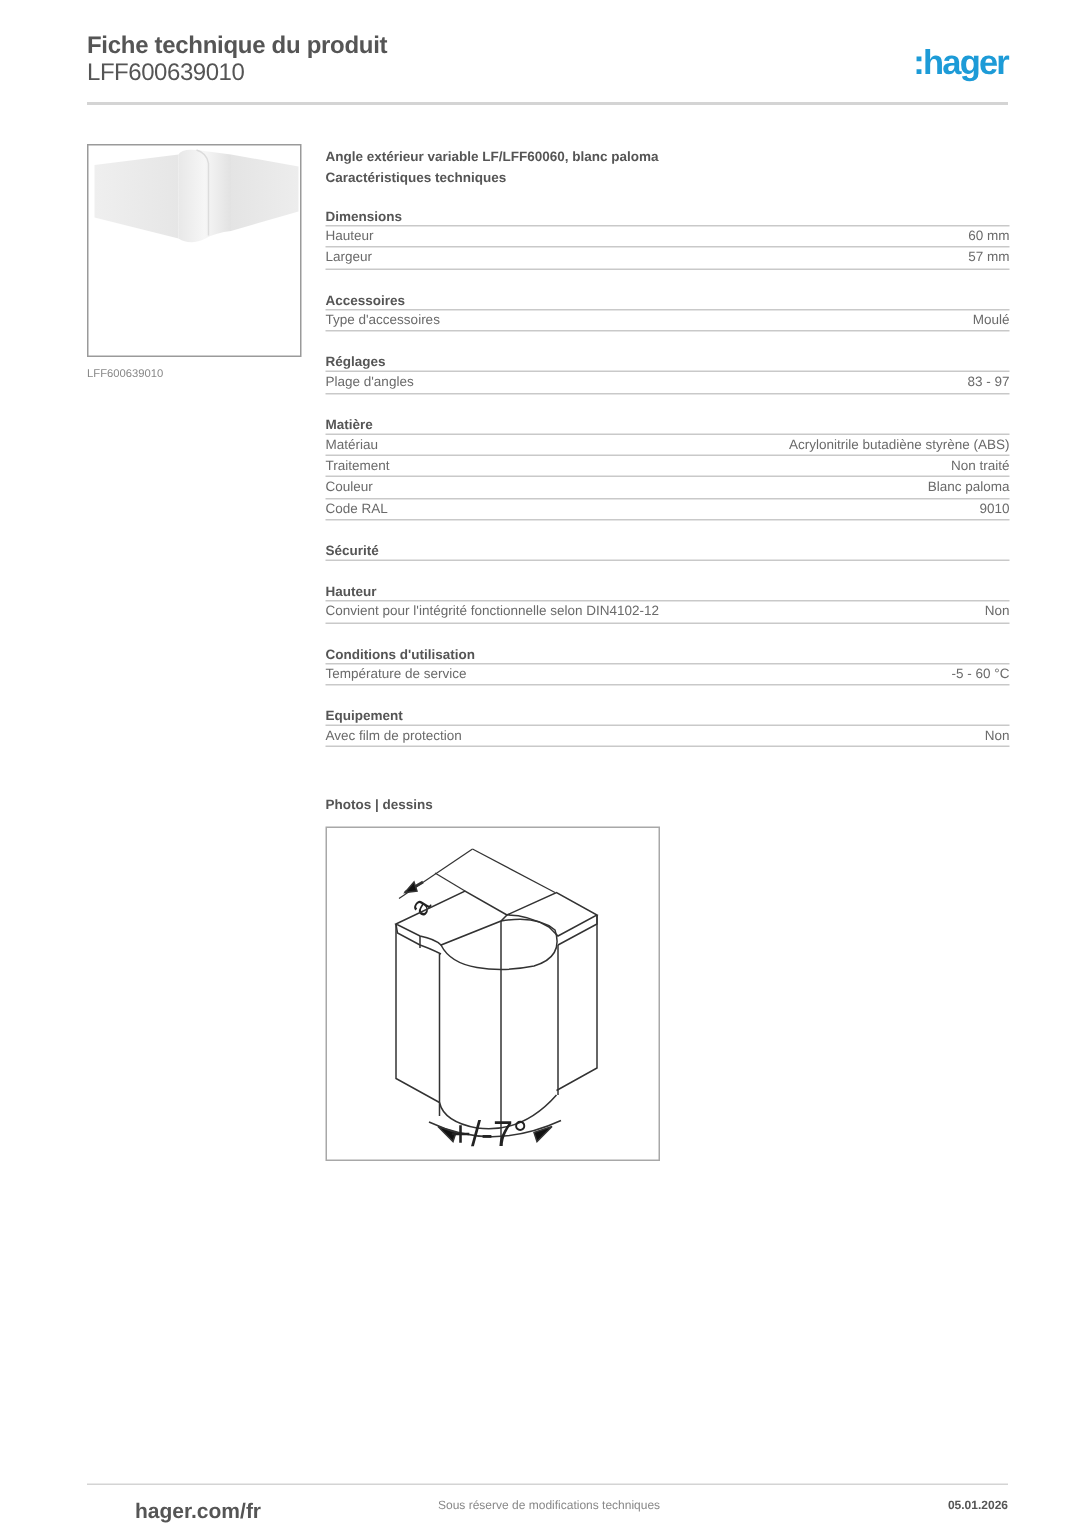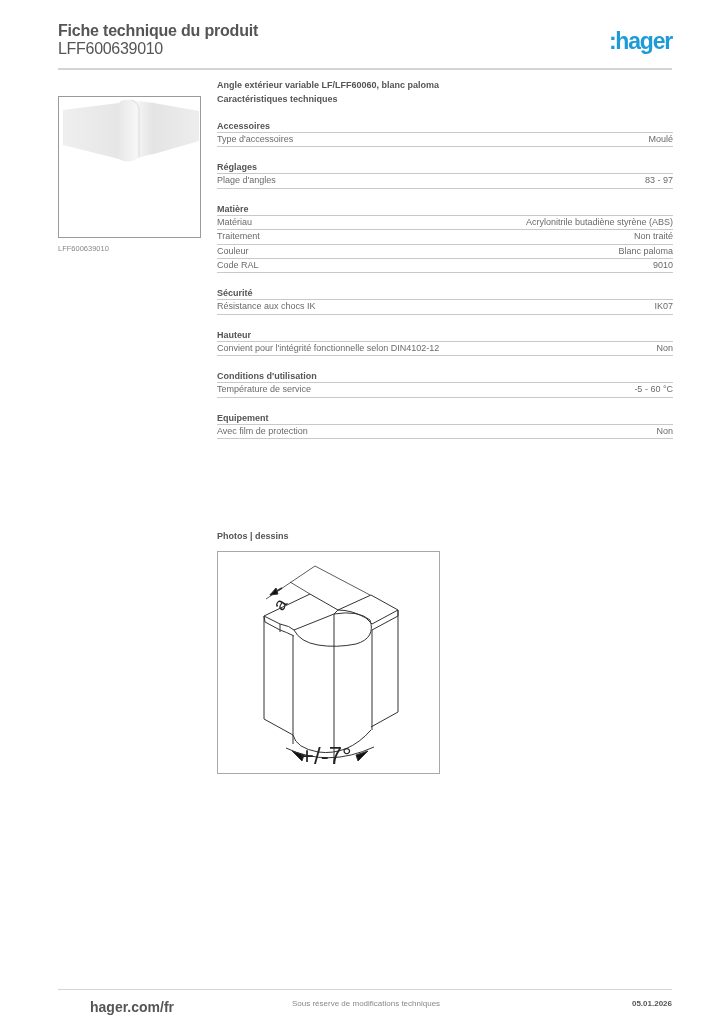--- a/index.html
+++ b/index.html
@@ -9,21 +9,21 @@
     .header { position: absolute; left: 58px; top: 22px; width: 614px; height: 46px; }
     .doc-title { position: absolute; left: 0; top: 0; font-size: 16px; font-weight: bold; color: #555; letter-spacing: -0.2px; }
     .doc-ref { position: absolute; left: 0; top: 18px; font-size: 16px; color: #555; letter-spacing: -0.3px; }
     .logo { position: absolute; right: 0; top: 6px; font-size: 23px; font-weight: bold; color: #1d9bd7; letter-spacing: -1.2px; }
     .header-rule { position: absolute; left: 58px; top: 68px; width: 614px; height: 2px; background: #d4d4d4; }
 
     .thumb { position: absolute; left: 58px; top: 96px; width: 143px; height: 142px; border: 1px solid #9a9a9a; background: #fff; }
     .thumb svg { position: absolute; left: 0; top: 0; }
     .thumb-caption { position: absolute; left: 58px; top: 244px; font-size: 7.5px; color: #888; }
 
-    .main { position: absolute; left: 217px; top: 80px; width: 456px; }
+    .main { position: absolute; left: 217px; top: 99px; width: 456px; }
     .product-title { font-size: 9px; font-weight: bold; color: #555; height: 14px; line-height: 11px; }
     .specs-title { font-size: 9px; font-weight: bold; color: #555; height: 12px; line-height: 11px; }
 
     .group { margin-top: 14px; }
     .group-title { font-size: 9px; font-weight: bold; color: #555; height: 13px; line-height: 12px; border-bottom: 1.5px solid #c9c9c9; }
     .row { display: flex; justify-content: space-between; height: 14.4px; line-height: 13px; font-size: 9px; color: #6a6a6a; border-bottom: 1.5px solid #c9c9c9; }
     .row .v { text-align: right; }
 
     .photos-title { position: absolute; left: 217px; top: 531px; font-size: 9px; font-weight: bold; color: #555; }
     .drawing { position: absolute; left: 217px; top: 551px; width: 223px; height: 223px; border: 1px solid #a8a8a8; background: #fff; }
@@ -66,20 +66,31 @@
     <path d="M60 6 Q62 2 72 3 L95 6 L95 57 Q85 58 78 62 Q68 67 60 62 Z" fill="url(#gC)"></path>
     <path d="M72 3 Q79 5 80 12 L80 60" stroke="#dcdcdc" stroke-width="1" fill="none"></path>
   </svg>
 </div>
 <div class="thumb-caption">LFF600639010</div>
 
 <div class="main">
   <div class="product-title">Angle extérieur variable LF/LFF60060, blanc paloma</div>
   <div class="specs-title">Caractéristiques techniques</div>
 
+  <div class="group" style="margin-top:13px">
+    <div class="group-title">Dimensions</div>
+    <div class="row">
+        <span>Hauteur</span>
+        <span class="v">60 mm</span>
+      </div>
+    <div class="row">
+        <span>Largeur</span>
+        <span class="v">57 mm</span>
+      </div>
+  </div>
 
   <div class="group">
     <div class="group-title">Accessoires</div>
     <div class="row">
         <span>Type d'accessoires</span>
         <span class="v">Moulé</span>
       </div>
   </div>
 
   <div class="group">
@@ -105,24 +116,20 @@
         <span class="v">Blanc paloma</span>
       </div>
     <div class="row">
         <span>Code RAL</span>
         <span class="v">9010</span>
       </div>
   </div>
 
   <div class="group">
     <div class="group-title">Sécurité</div>
-    <div class="row">
-        <span>Résistance aux chocs IK</span>
-        <span class="v">IK07</span>
-      </div>
   </div>
 
   <div class="group">
     <div class="group-title">Hauteur</div>
     <div class="row">
         <span>Convient pour l'intégrité fonctionnelle selon DIN4102-12</span>
         <span class="v">Non</span>
       </div>
   </div>
 

